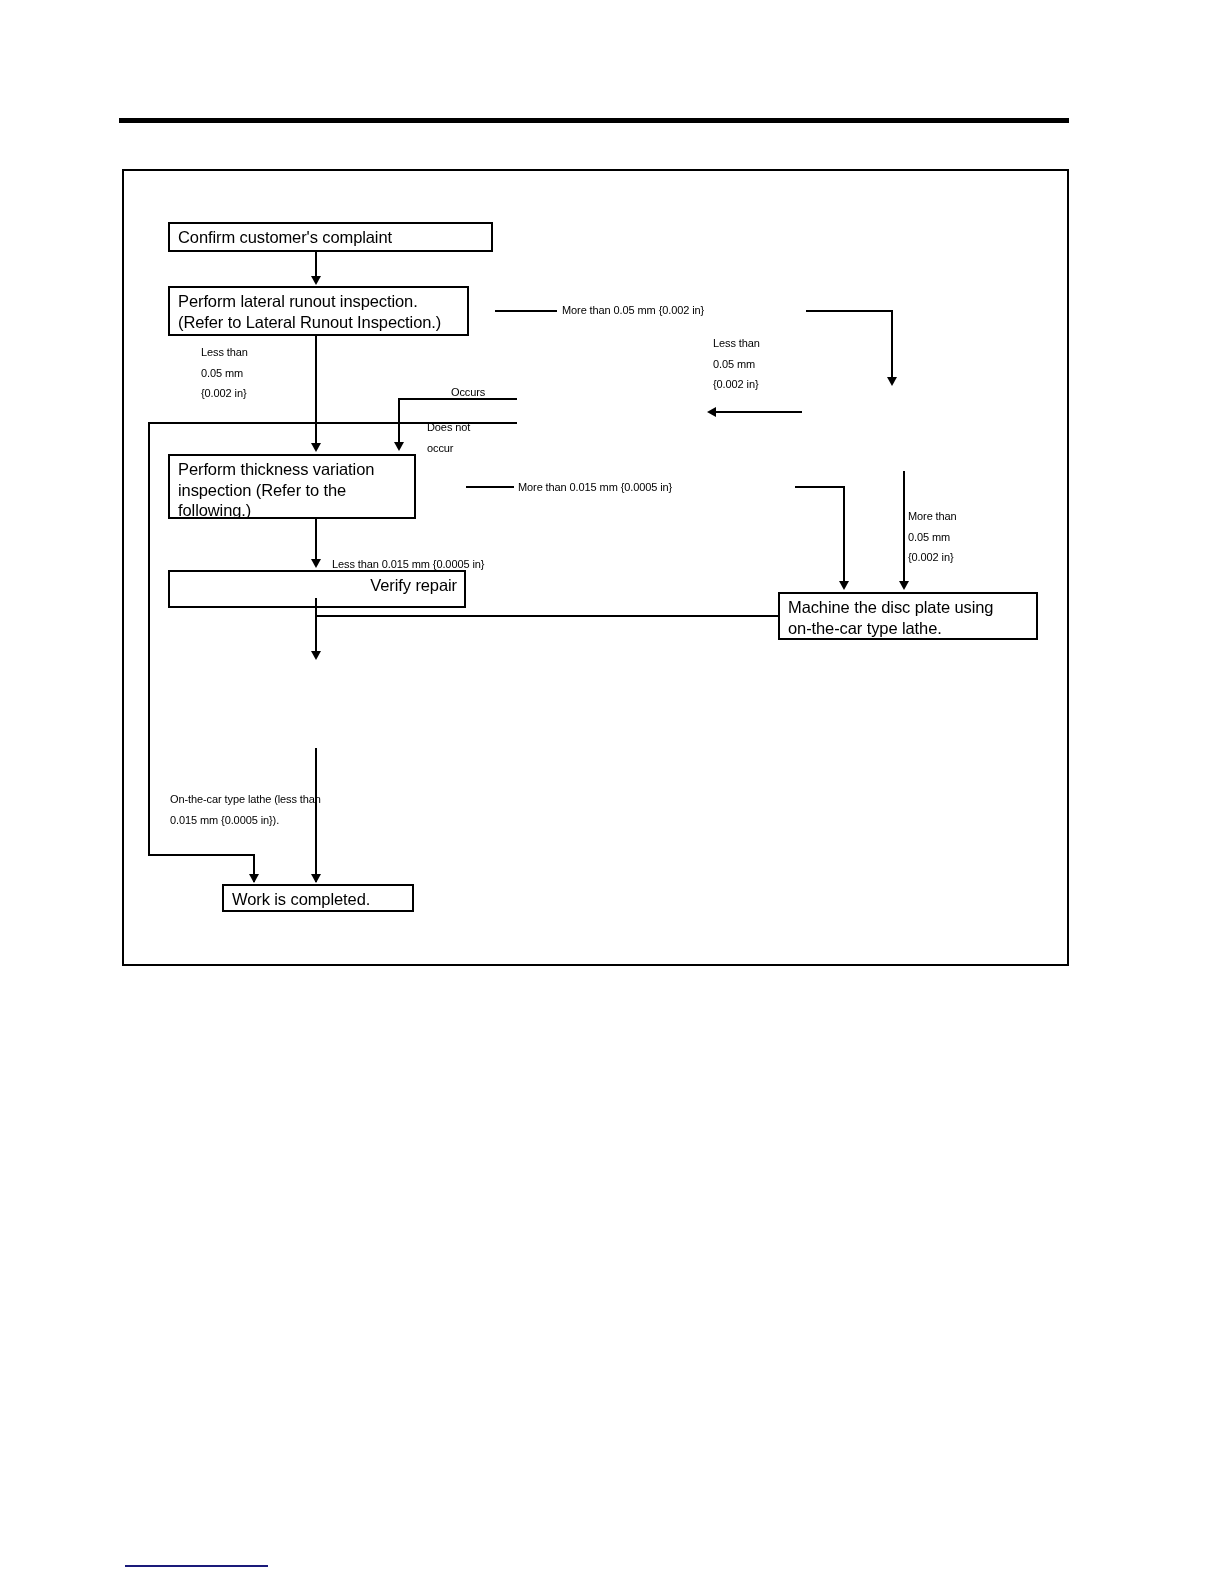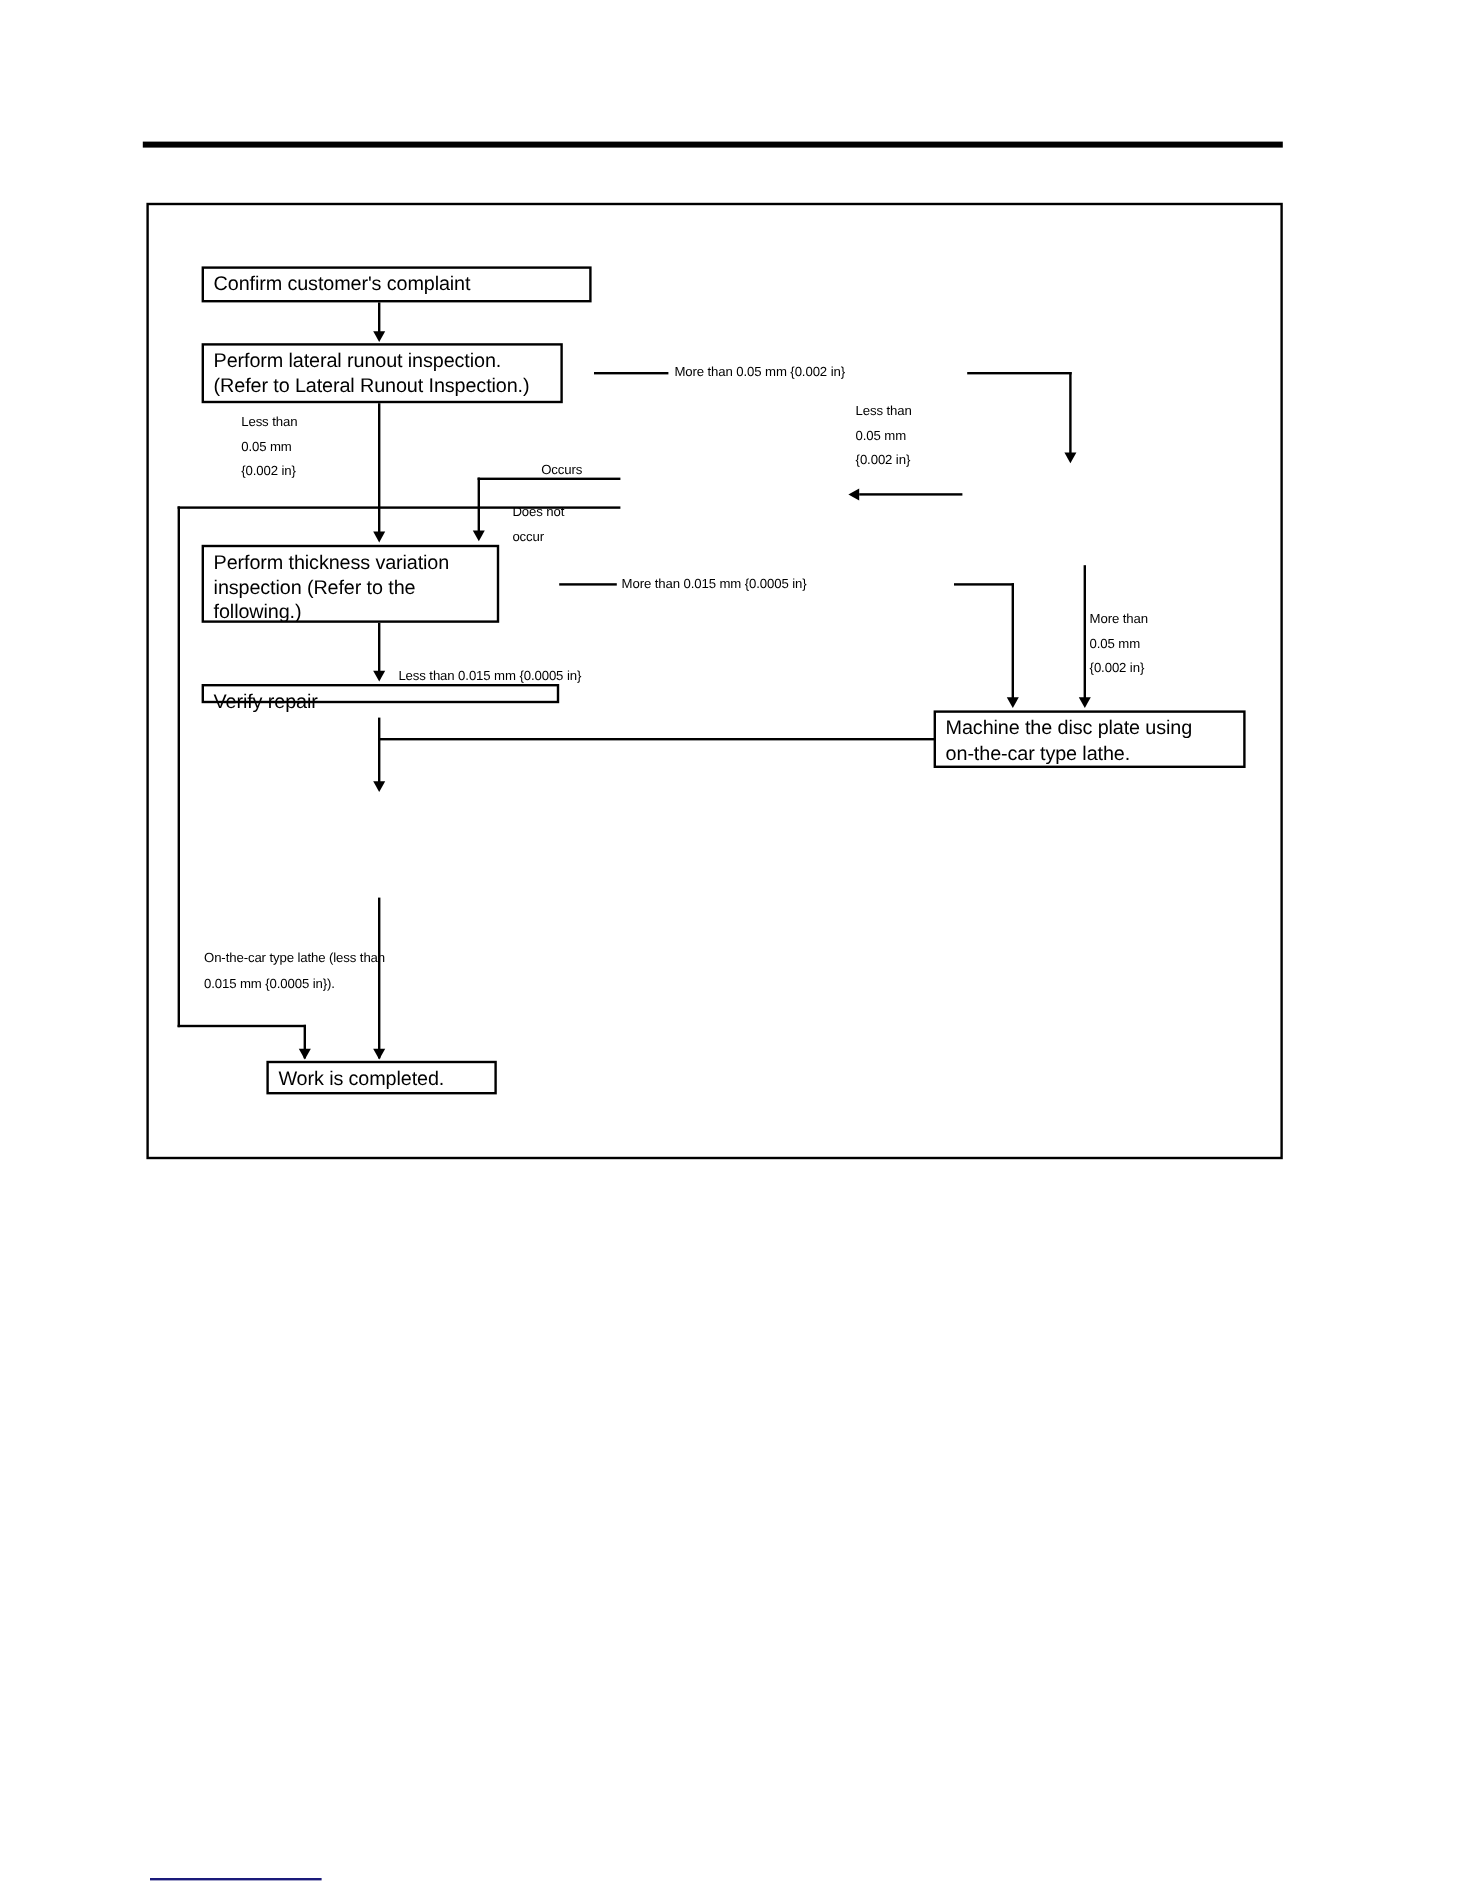--- a/index.html
+++ b/index.html
@@ -110,21 +110,21 @@
 
   <div class="node" style="left:168px; top:286px; width:301px; height:50px;">Perform lateral runout inspection.
 (Refer to Lateral Runout Inspection.)</div>
 
 
 
   <div class="node" style="left:168px; top:454px; width:248px; height:65px;">Perform thickness variation
 inspection (Refer to the
 following.)</div>
 
-  <div class="node" style="left:168px; top:570px; width:298px; height:16px;">Verify repair</div>
+  <div class="node" style="left:168px; top:570px; width:298px; height:38px;text-align:right;">Verify repair</div>
 
   <div class="node" style="left:778px; top:592px; width:260px; height:48px;">Machine the disc plate using
 on-the-car type lathe.</div>
 
 
   <div class="node" style="left:222px; top:884px; width:192px; height:28px;">Work is completed.</div>
 
   <div class="elabel" style="left:562px; top:300px;">More than 0.05 mm {0.002 in}</div>
 
   <div class="elabel" style="left:201px; top:342px;">Less than

